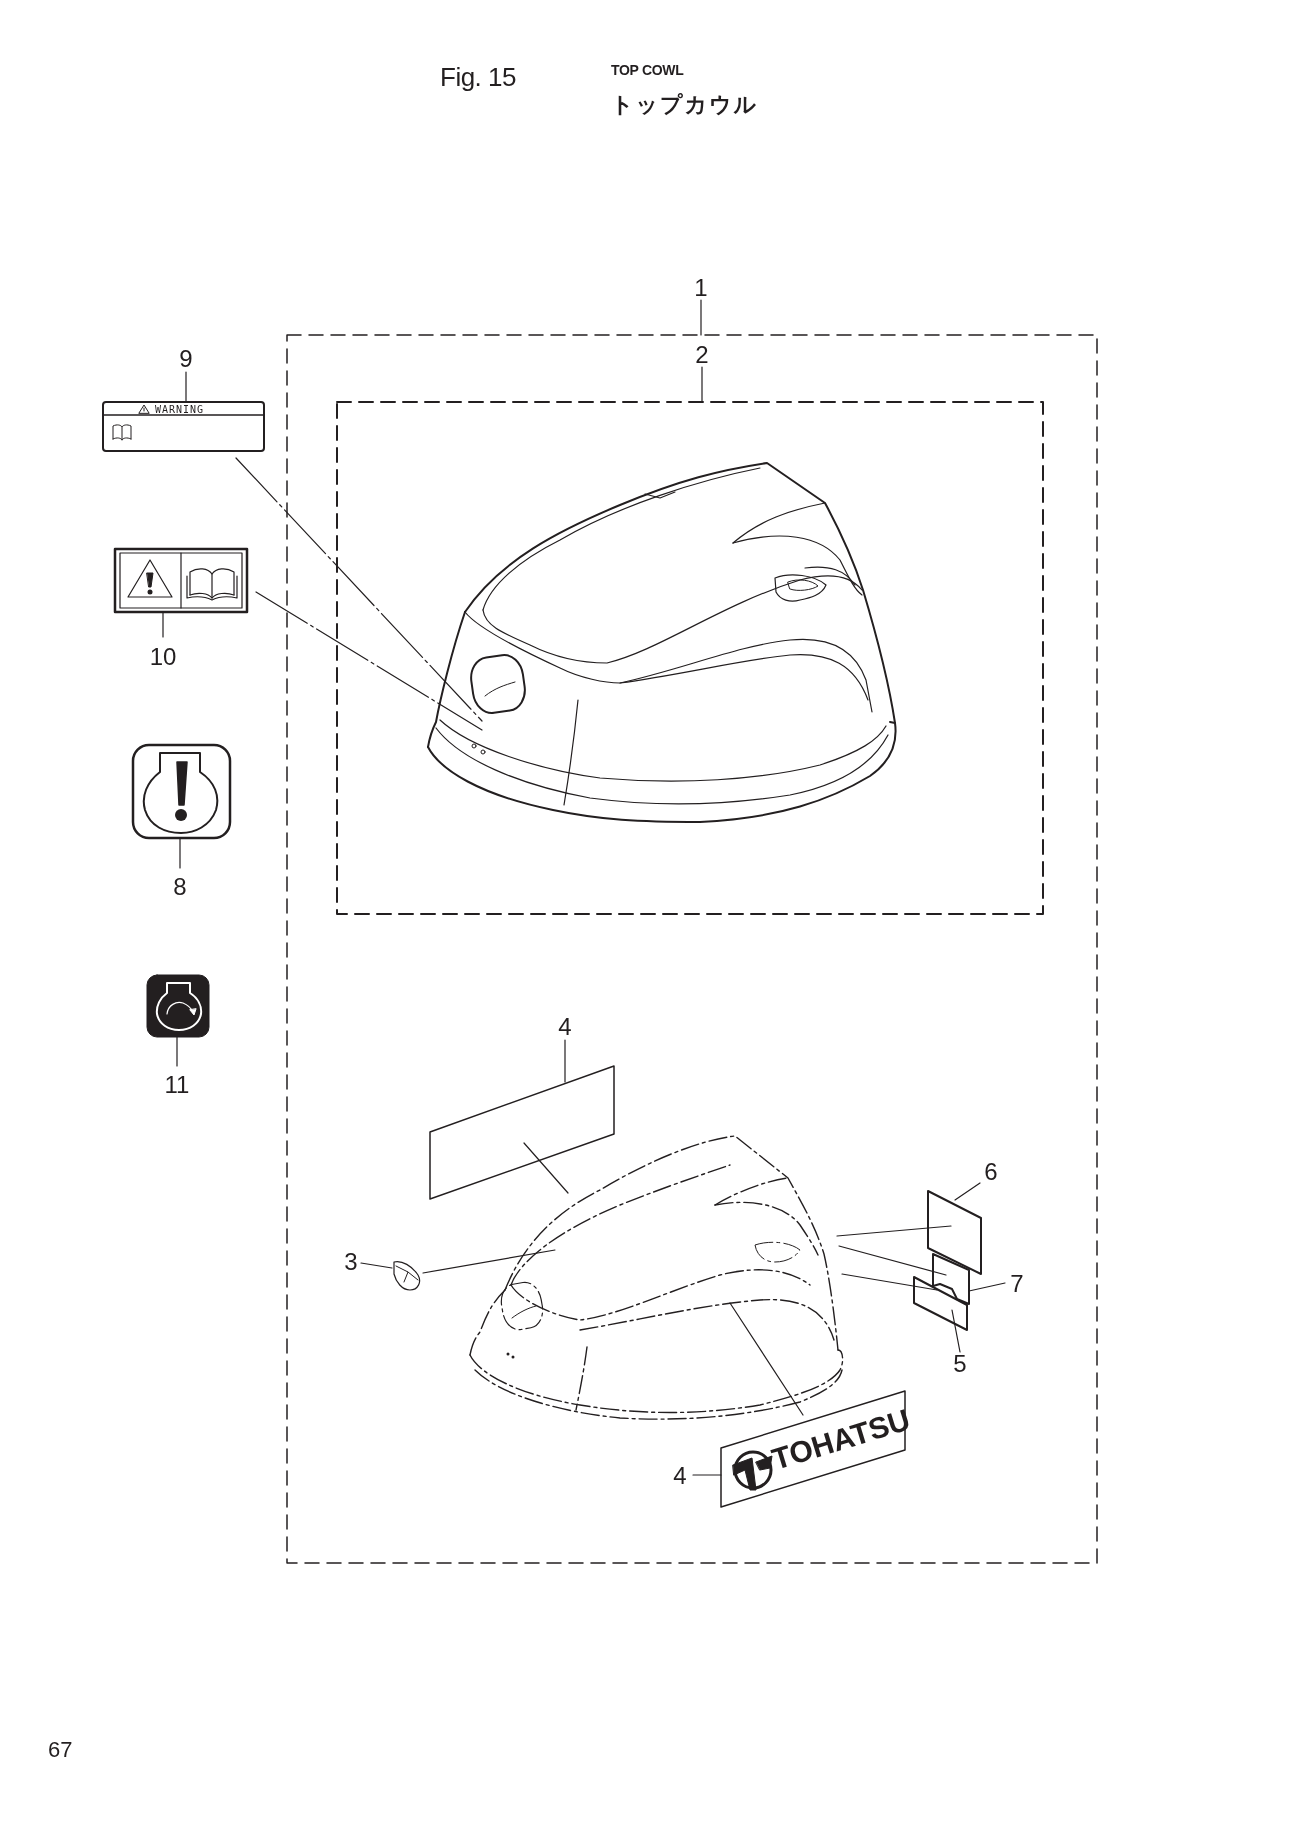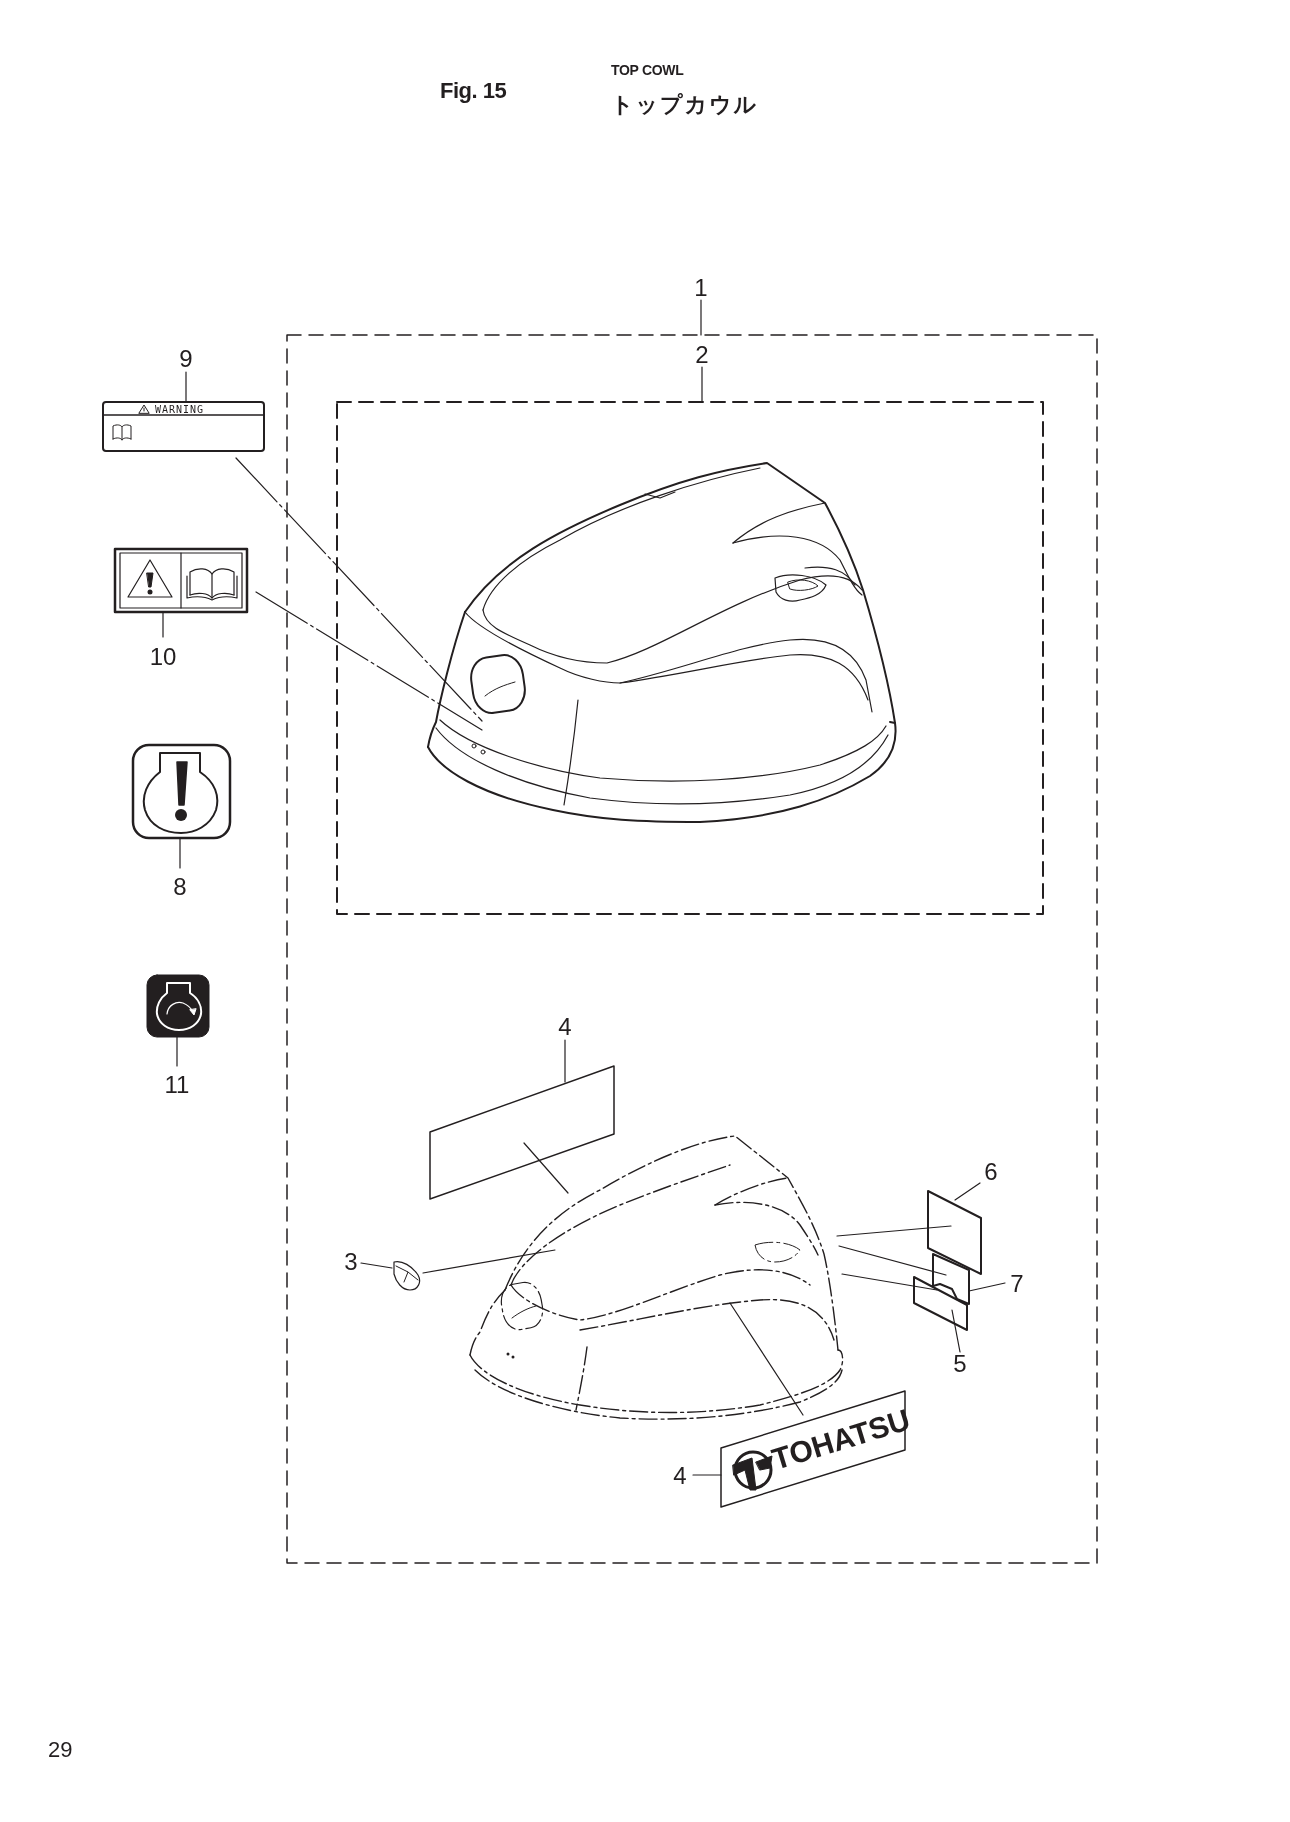--- a/index.html
+++ b/index.html
@@ -1,19 +1,19 @@
 <!DOCTYPE html>
 <html><head>
 <meta charset="utf-8">
 <style>
   html, body { margin: 0; padding: 0; background: #ffffff; }
   body { width: 1290px; height: 1822px; position: relative; overflow: hidden;
          font-family: "Liberation Sans", sans-serif; color: #231f20; }
   .abs { position: absolute; }
-  .fig-no { left: 440px; top: 78px; font-size: 22px; font-weight: bold; letter-spacing: -0.5px; }
+  .fig-no { left: 440px; top: 62px; font-size: 26px; font-weight: normal; letter-spacing: -0.5px; }
   .fig-title { left: 611px; top: 62px; font-size: 14px; font-weight: bold; letter-spacing: -0.3px; }
   .fig-title-ja { left: 611px; top: 90px; font-size: 22px; font-weight: bold; font-family: Liberation Mono, monospace; letter-spacing: 2px; }
   .page-no { left: 48px; top: 1737px; font-size: 22px; }
   svg.drawing { position: absolute; left: 0; top: 0; }
   .callout { font-family: "Liberation Sans", sans-serif; font-size: 24px; fill: #231f20; }
   .warn-text { font-family: "DejaVu Sans Mono", monospace; font-size: 10px; fill: #231f20; letter-spacing: 1px; }
   .brand-text { font-family: "Liberation Sans", sans-serif; font-size: 30px; font-weight: bold; fill: #231f20; }
 </style>
 </head>
 <body>
@@ -192,13 +192,13 @@
     <text class="callout" x="180" y="895" text-anchor="middle">8</text>
     <text class="callout" x="186" y="367" text-anchor="middle">9</text>
     <text class="callout" x="163" y="665" text-anchor="middle">10</text>
     <text class="callout" x="177" y="1093" text-anchor="middle">11</text>
   </g>
 
   <text class="warn-text" x="155" y="413">WARNING</text>
   <text class="brand-text" x="776" y="1470" transform="rotate(-17 776 1470)">TOHATSU</text>
 </svg>
 
-<div class="abs page-no">29</div>
+<div class="abs page-no">67</div>
 
 </body></html>

